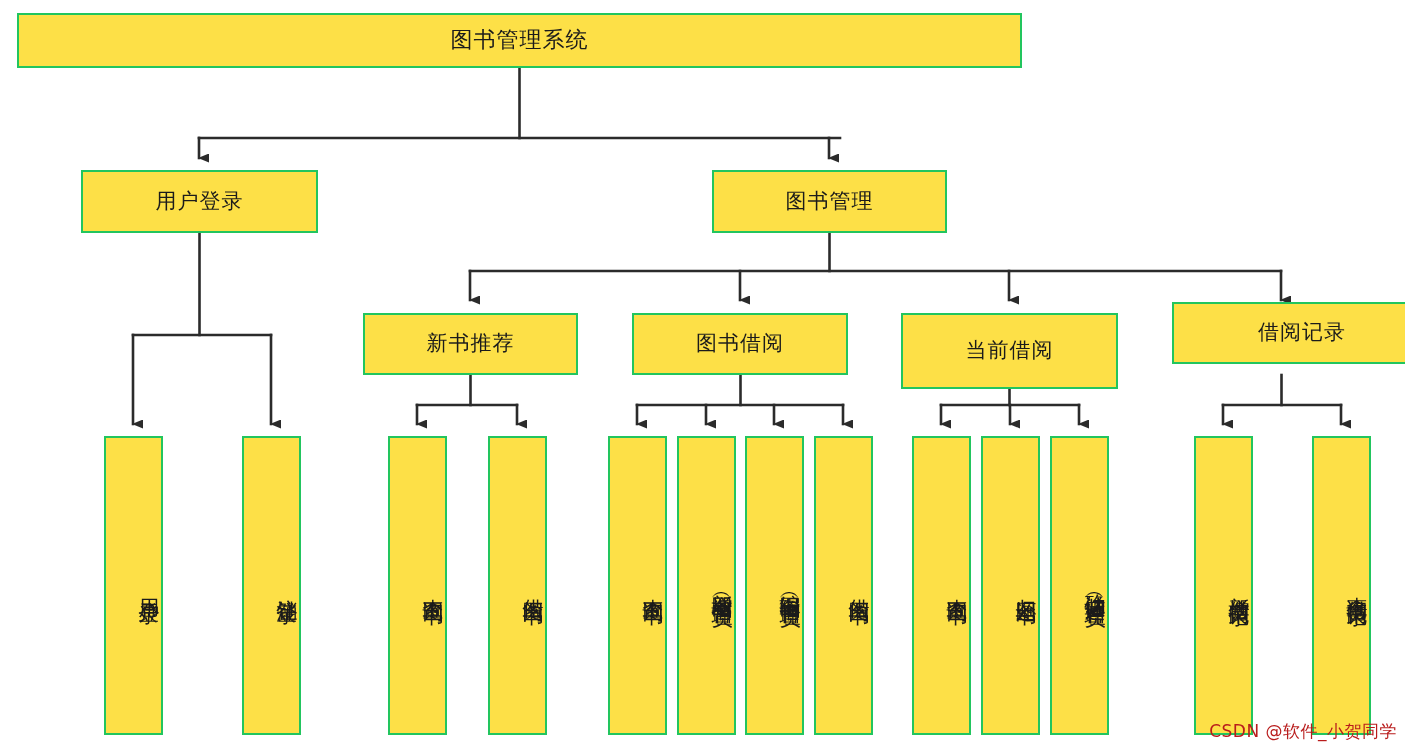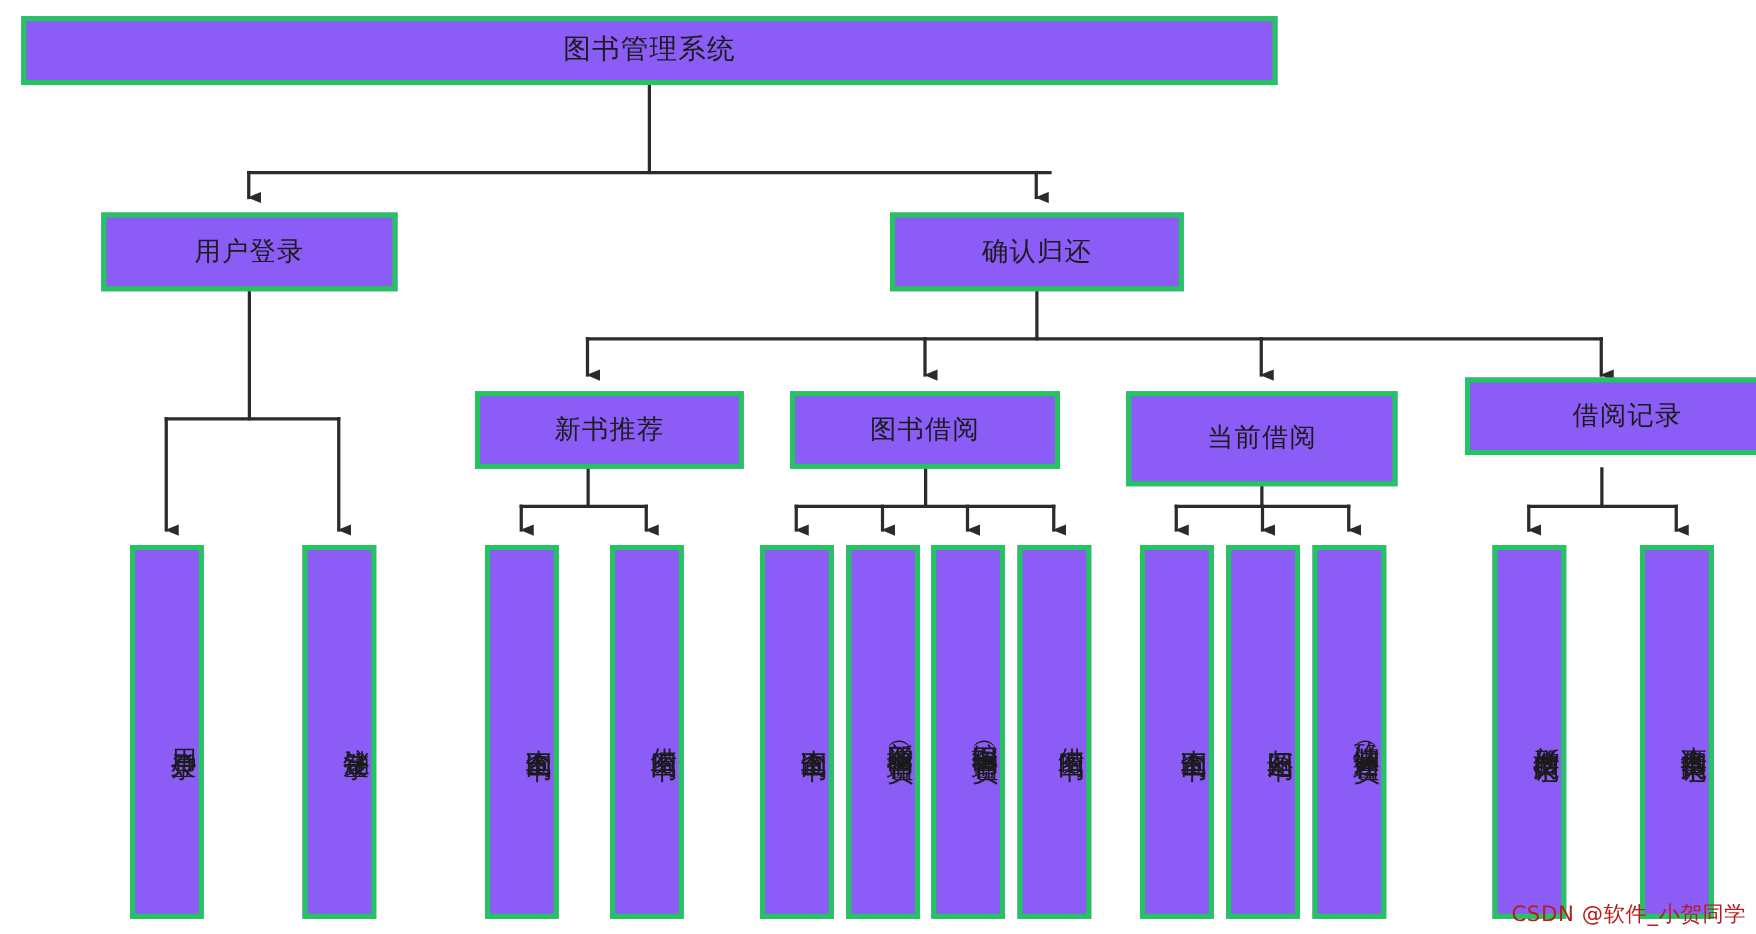--- a/index.html
+++ b/index.html
@@ -18,22 +18,22 @@
   #edges{
     position:absolute;
     left:0; top:0;
     width:1405px;
     height:747px;
     pointer-events:none;
   }
   .node{
     position:absolute;
     box-sizing:border-box;
-    background:#8b5cf6;
-    border:4px solid #22c55e;
+    background:#fde047;
+    border:2px solid #22c55e;
     display:flex;
     align-items:center;
     justify-content:center;
     text-align:center;
   }
   .node.horiz{
     font-size:21px;
     line-height:1.2;
     letter-spacing:1px;
   }
@@ -124,24 +124,24 @@
   </svg>
 
   <div class="node horiz root" style="left:17px; top:13px; width:1005px; height:55px;">
     <span>图书管理系统</span>
   </div>
 
   <div class="node horiz" style="left:81px; top:170px; width:237px; height:63px;">
     <span>用户登录</span>
   </div>
   <div class="node horiz" style="left:712px; top:170px; width:235px; height:63px;">
-    <span>确认归还</span>
+    <span>图书管理</span>
   </div>
 
-  <div class="node horiz" style="left:363px; top:313px; width:215px; height:62px;margin-left:17px;">
+  <div class="node horiz" style="left:363px; top:313px; width:215px; height:62px;">
     <span>新书推荐</span>
   </div>
   <div class="node horiz" style="left:632px; top:313px; width:216px; height:62px;">
     <span>图书借阅</span>
   </div>
   <div class="node horiz" style="left:901px; top:313px; width:217px; height:76px;">
     <span>当前借阅</span>
   </div>
   <div class="node horiz" style="left:1172px; top:302px; width:260px; height:62px;">
     <span>借阅记录</span>

